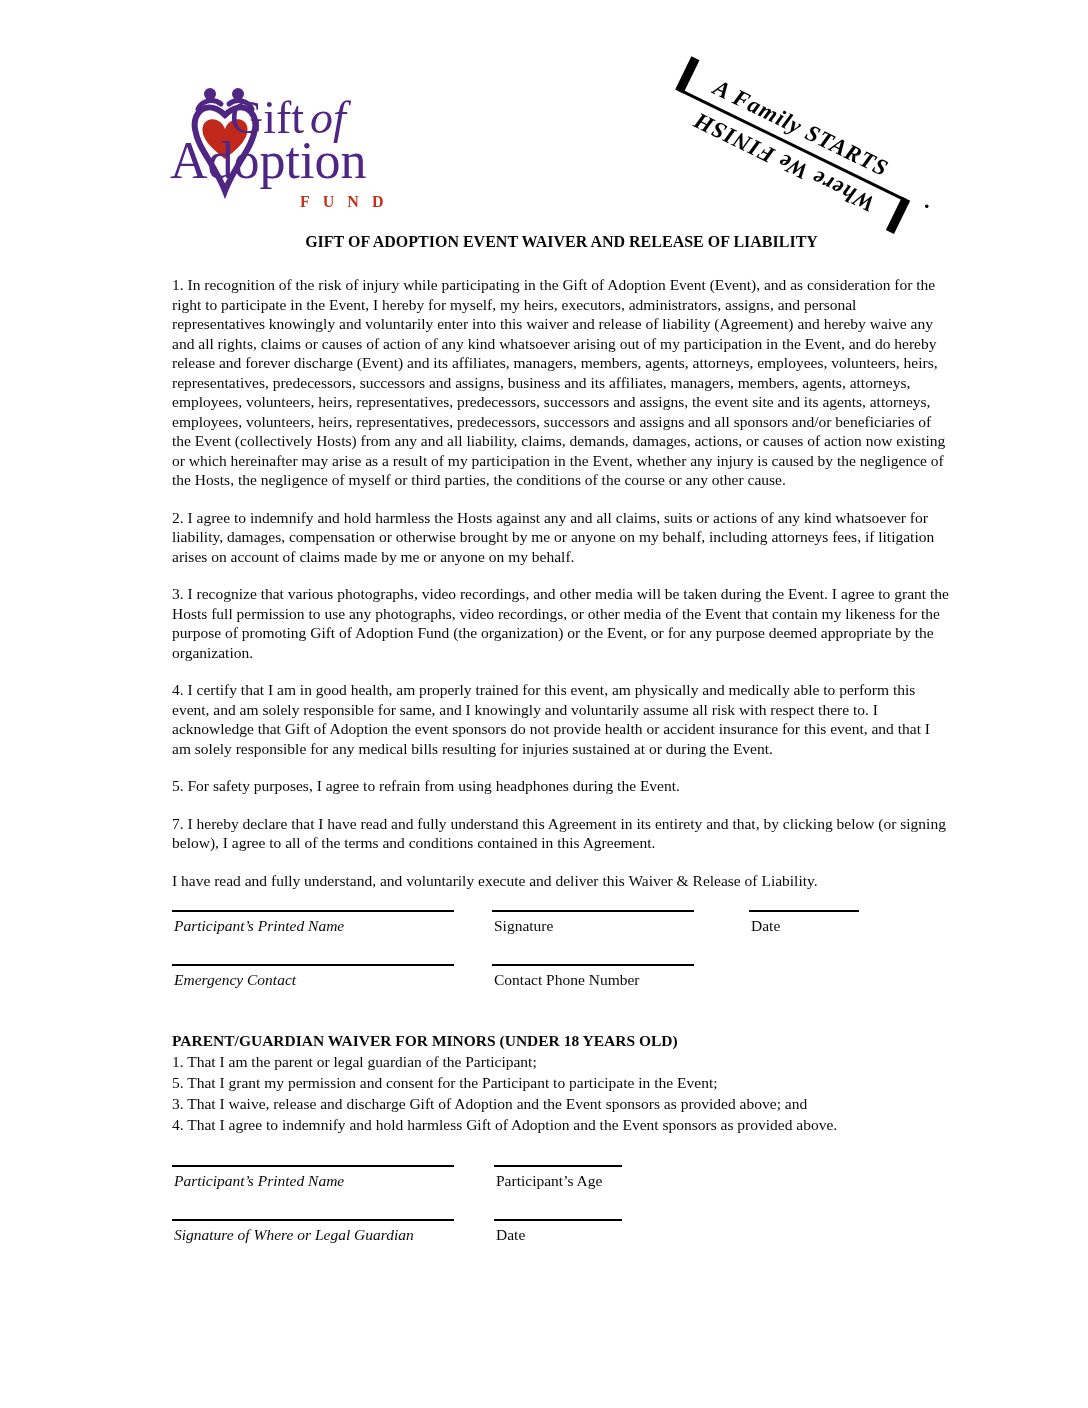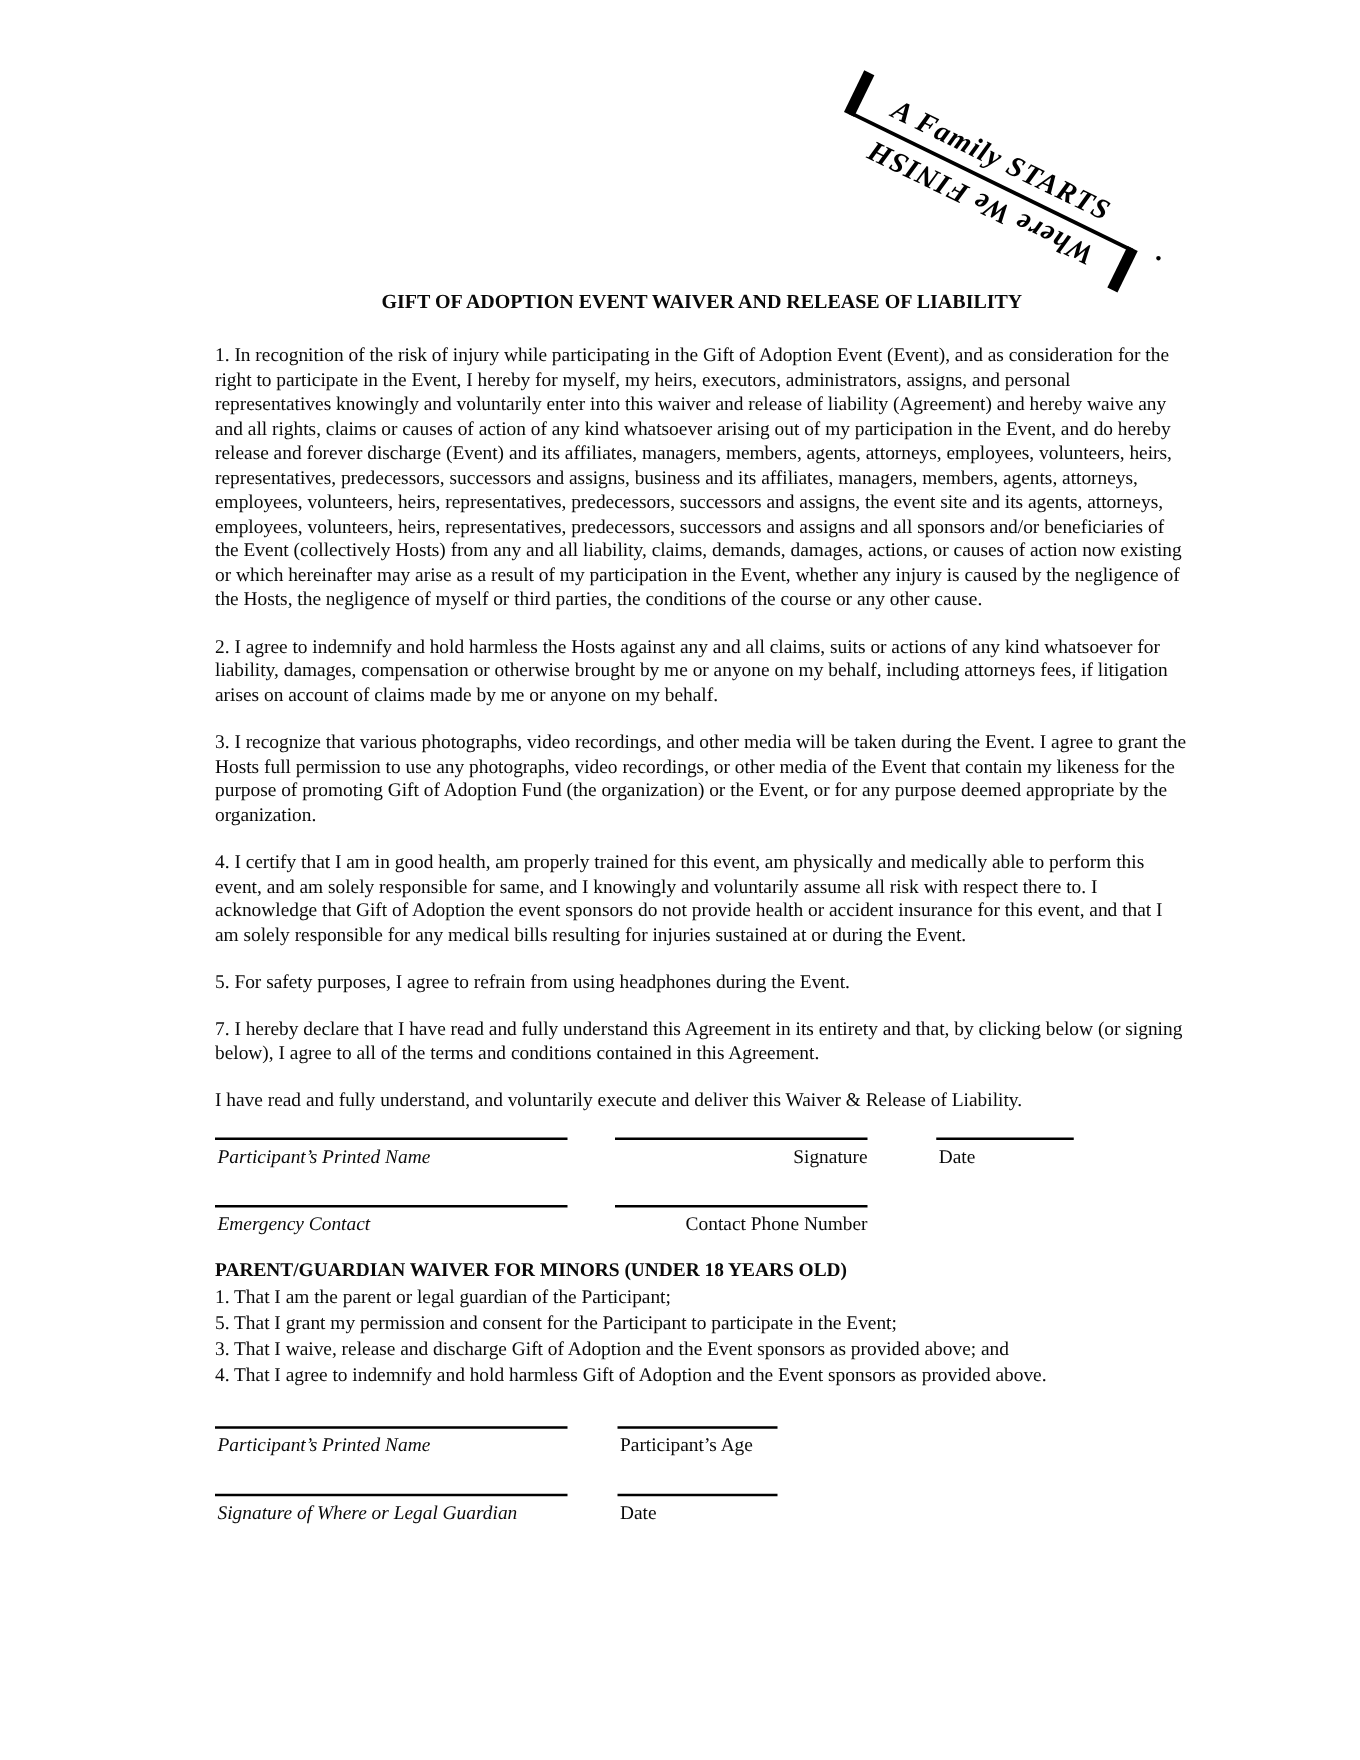--- a/index.html
+++ b/index.html
@@ -66,35 +66,52 @@
     margin: 0 0 18px 0;
   }
   .closing { margin-bottom: 6px; }
 
   
   .sig-row { position: relative; height: 54px; }
   .sig-col { position: absolute; top: 14px; }
   .sig-line { height: 0; border-top: 2px solid #000; margin-bottom: 4px; }
   .sig-label { font-size: 15.5px; line-height: 19px; padding-left: 2px; white-space: nowrap; }
   .c1 { left: 0; width: 282px; font-style: italic; }
-  .c2 { left: 320px; width: 202px; text-align: right; }
+  .c2 { left: 320px; width: 202px; }
   .c3 { left: 577px; width: 110px; }
   .c2n { left: 322px; width: 128px; }
 
   
-  .minors { margin-top: 2px; }
+  .minors { margin-top: 26px; }
   .minors-heading { font-size: 15.5px; font-weight: bold; line-height: 21px; margin: 0; }
   .minors-line { font-size: 15.5px; line-height: 21px; margin: 0; }
   .minors-sig { margin-top: 16px; }
 </style>
 </head>
 <body>
 
 <div class="page">
 
+  <div class="logo">
+    <svg class="logo-heart" viewBox="0 0 70 122">
+
+      <path d="M35 30 C18 14 2 26 5 44 C8 64 24 78 35 106 C46 78 62 64 65 44 C68 26 52 14 35 30 Z" fill="none" stroke="#4f2683" stroke-width="6"></path>
+
+      <circle cx="20" cy="9" r="6" fill="#4f2683"></circle>
+      <circle cx="48" cy="9" r="6" fill="#4f2683"></circle>
+
+      <path d="M8 24 C12 15 24 13 31 19" fill="none" stroke="#4f2683" stroke-width="5" stroke-linecap="round"></path>
+      <path d="M62 24 C58 15 46 13 39 19" fill="none" stroke="#4f2683" stroke-width="5" stroke-linecap="round"></path>
+
+      <path d="M35 44 C31 32 16 31 13 41 C10 52 20 62 35 74 C50 62 60 52 57 41 C54 31 39 32 35 44 Z" fill="#c0281c"></path>
+    </svg>
+    <div class="logo-giftof"><span>Gift</span><span class="of">of</span></div>
+    <div class="logo-adoption">Adoption</div>
+    <div class="logo-fund">FUND</div>
+  </div>
 
   <div class="banner">
     <div class="banner-inner">
       <div class="banner-bar left"></div>
       <div class="banner-bar right"></div>
       <div class="banner-top">A Family STARTS</div>
       <div class="banner-divider"></div>
       <div class="banner-bottom">Where We FINISH</div>
     </div>
   </div>

